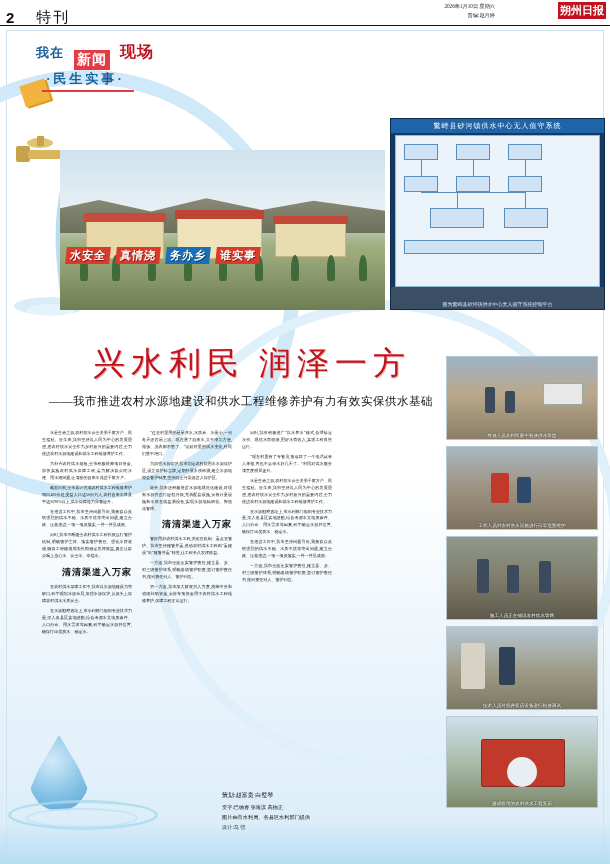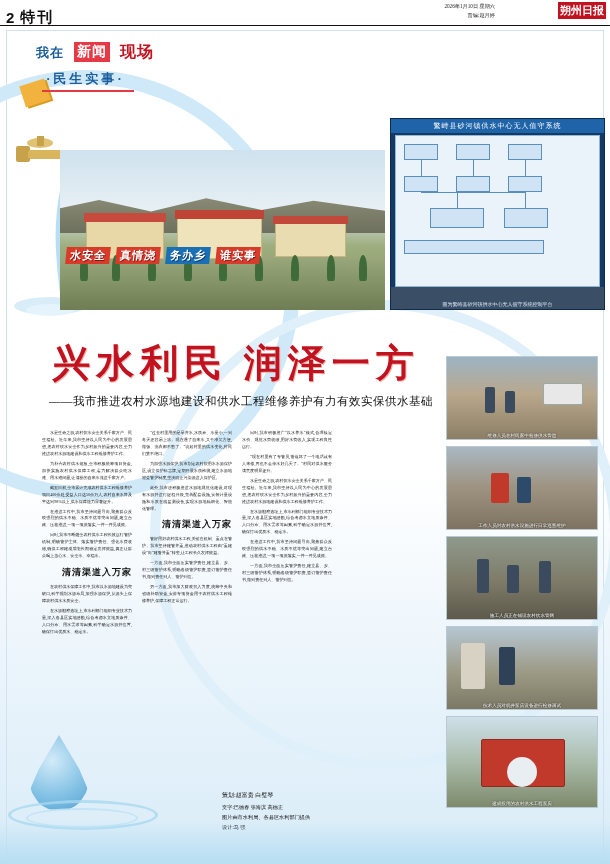--- a/index.html
+++ b/index.html
@@ -19,22 +19,22 @@
     position: absolute; left: 0; top: 0; width: 610px; height: 26px;
     border-bottom: 1px solid #111;
     display: flex; align-items: flex-end;
   }
   .page-no {
     font-family: "Liberation Sans", sans-serif;
     font-size: 15px; font-weight: bold; color: #111;
     margin-left: 6px; line-height: 1;
   }
   .section-name {
-    font-size: 15px; font-weight: bold; color: #111;
-    margin-left: 6px; letter-spacing: 2px; line-height: 1;
+    font-size: 15px; font-weight: normal; color: #111;
+    margin-left: 22px; letter-spacing: 2px; line-height: 1;
   }
   .masthead-mid {
     position: absolute; left: 395px; top: 2px; width: 100px;
     font-size: 5.2px; color: #222; line-height: 1.7; text-align: right;
   }
   .paper-logo {
     position: absolute; right: 4px; top: 2px;
     font-size: 11px; font-weight: bold; color: #c1121f;
     letter-spacing: 0px;
     font-family: "Liberation Serif", serif;
@@ -57,21 +57,21 @@
   }
   .banner-top {
     position: relative; height: 26px; text-align: right;
   }
   .banner-top .t1 {
     position: absolute; left: 24px; top: 4px;
     font-size: 13px; color: #1b5e9b; font-weight: bold;
     letter-spacing: 1px;
   }
   .banner-top .t2 {
-    position: absolute; left: 62px; top: 2px;
+    position: absolute; left: 62px; top: 10px;
     font-size: 14px; color: #fff; font-weight: bold;
     background: #e63946; padding: 1px 3px; letter-spacing: 1px;
   }
   .banner-top .t3 {
     position: absolute; left: 108px; top: 2px;
     font-size: 16px; color: #c1121f; font-weight: bold;
     letter-spacing: 1px;
   }
   .banner-sub {
     position: absolute; left: 34px; top: 30px;
@@ -141,22 +141,22 @@
     position: absolute; left: 0; bottom: 2px; width: 100%;
     font-size: 5px; color: #dbe9f5; text-align: center;
   }
   .photo-right .desk {
     position: absolute; left: 0; bottom: 0; width: 100%; height: 22px;
     background: #3a4f66;
   }
 
   
   .headline {
-    position: absolute; left: 46px; top: 340px; width: 380px; height: 46px;
-    font-size: 38px; font-weight: bold; color: #c1121f;
+    position: absolute; left: 62px; top: 340px; width: 380px; height: 46px;
+    font-size: 32px; font-weight: normal; color: #c1121f;
     letter-spacing: 6px; text-align: center; line-height: 46px;
     text-shadow: 1px 1px 0 #f1b0a8;
   }
   .subhead {
     position: absolute; left: 46px; top: 394px; width: 390px;
     font-size: 11.5px; color: #111; text-align: center; letter-spacing: 0.5px;
   }
 
   
   .body-cols {

